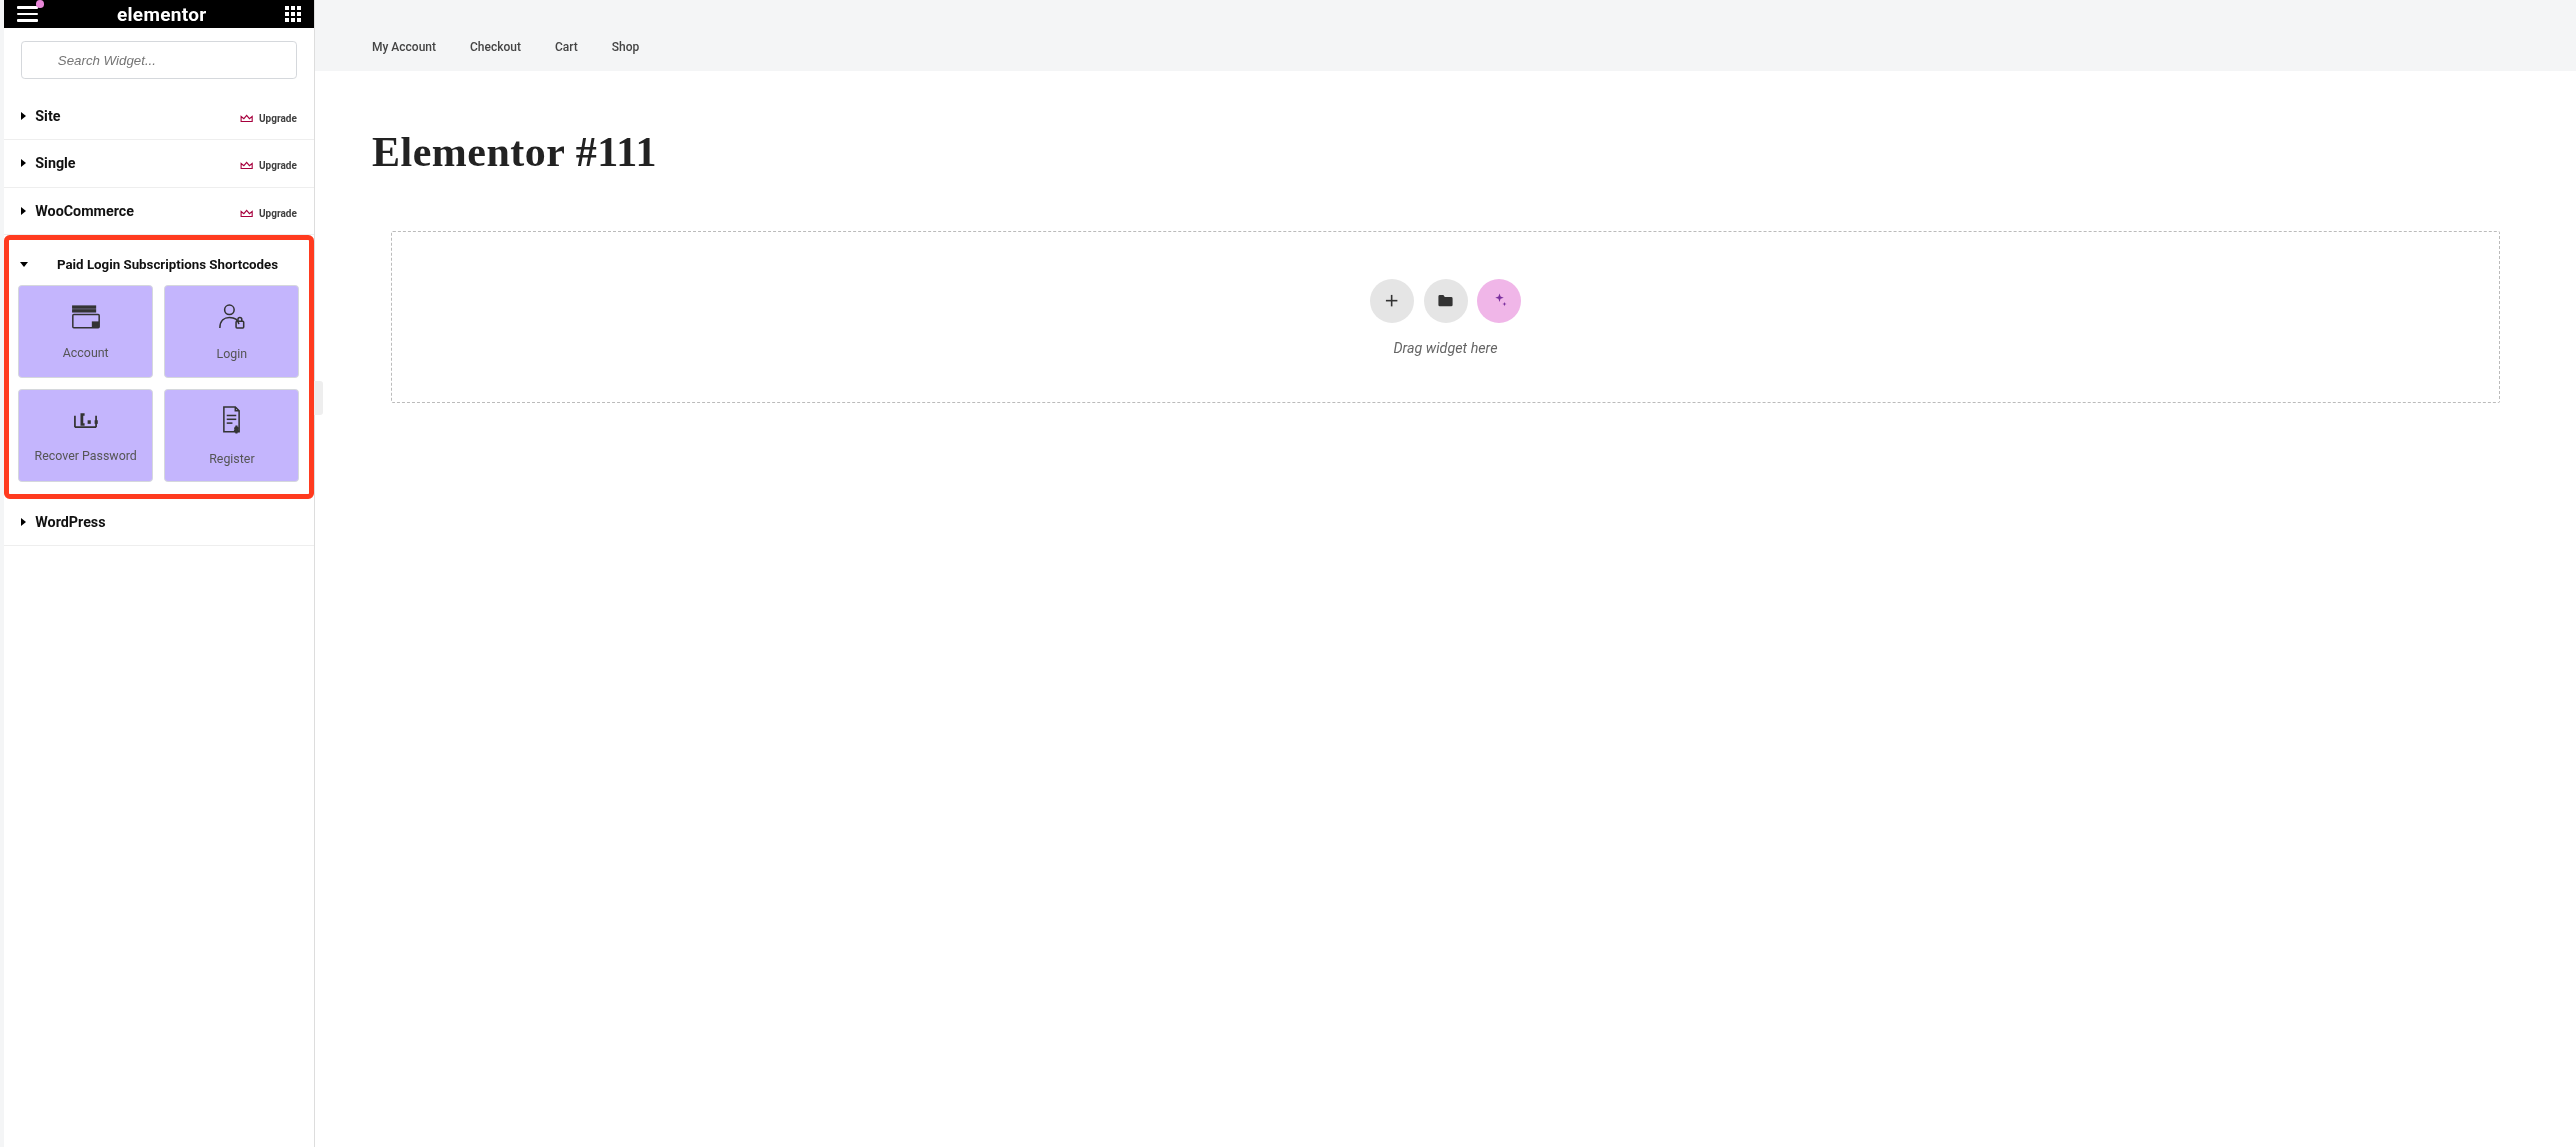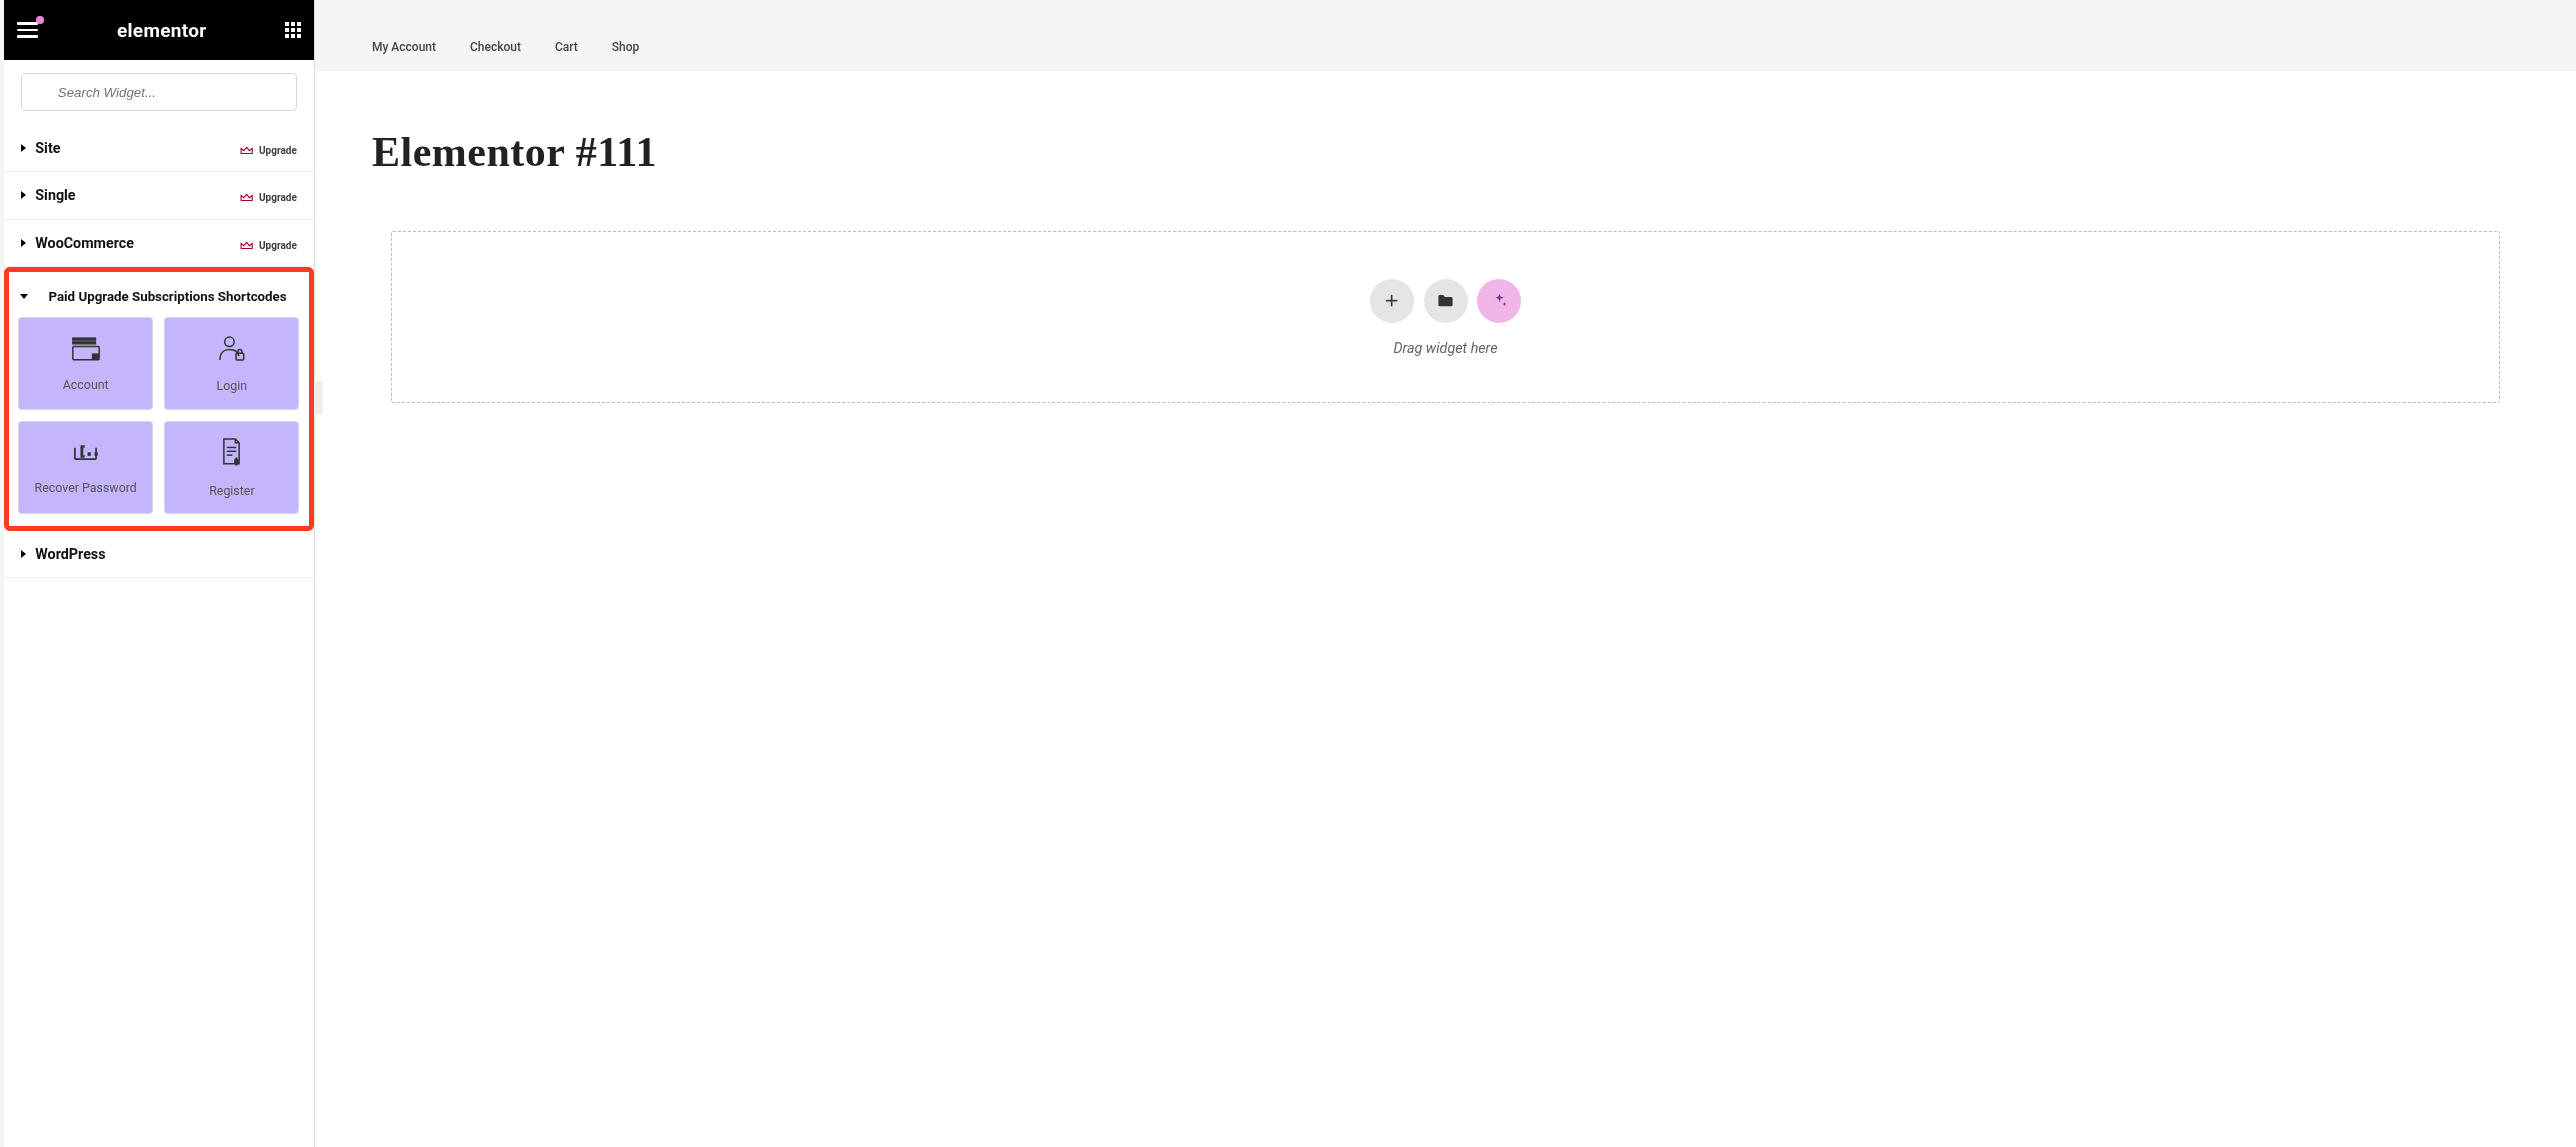--- a/index.html
+++ b/index.html
@@ -13,21 +13,21 @@
     width: 311px;
     height: 100vh;
     background: #fff;
     border-right: 1px solid #ddd;
     display: flex;
     flex-direction: column;
     z-index: 10;
   }
   .sidebar-header {
     background: #000;
-    height: 60px;
+    height: 28px;
     display: flex;
     align-items: center;
     justify-content: space-between;
     padding: 0 13.3px;
     position: relative;
   }
   .hamburger {
     display: flex;
     flex-direction: column;
     gap: 3.8px;
@@ -344,21 +344,21 @@
       <svg class="crown" viewBox="0 0 24 18" fill="none" stroke="#a7003d" stroke-width="2">
           <path d="M2 14 L2 5 L7 9 L12 3 L17 9 L22 5 L22 14 Z"></path>
         </svg>
       <span>Upgrade</span>
     </div>
   </div>
 
   <div class="pms-section">
     <div class="pms-header">
       <div class="cat-caret down"></div>
-      <div class="pms-title">Paid Upgrade Subscriptions Shortcodes</div>
+      <div class="pms-title">Paid Login Subscriptions Shortcodes</div>
     </div>
     <div class="widget-grid">
       <div class="widget-card">
         <span class="wicon">
           <svg width="32" height="27" viewBox="0 0 34 28" fill="none" stroke="#333" stroke-width="1.6">
               <rect x="3" y="3" width="24" height="2" fill="#333"></rect>
               <rect x="3" y="7" width="24" height="2" fill="#333"></rect>
               <rect x="3" y="12" width="28" height="14" rx="1"></rect>
               <rect x="24" y="20" width="6" height="5" fill="#333"></rect>
             </svg>

